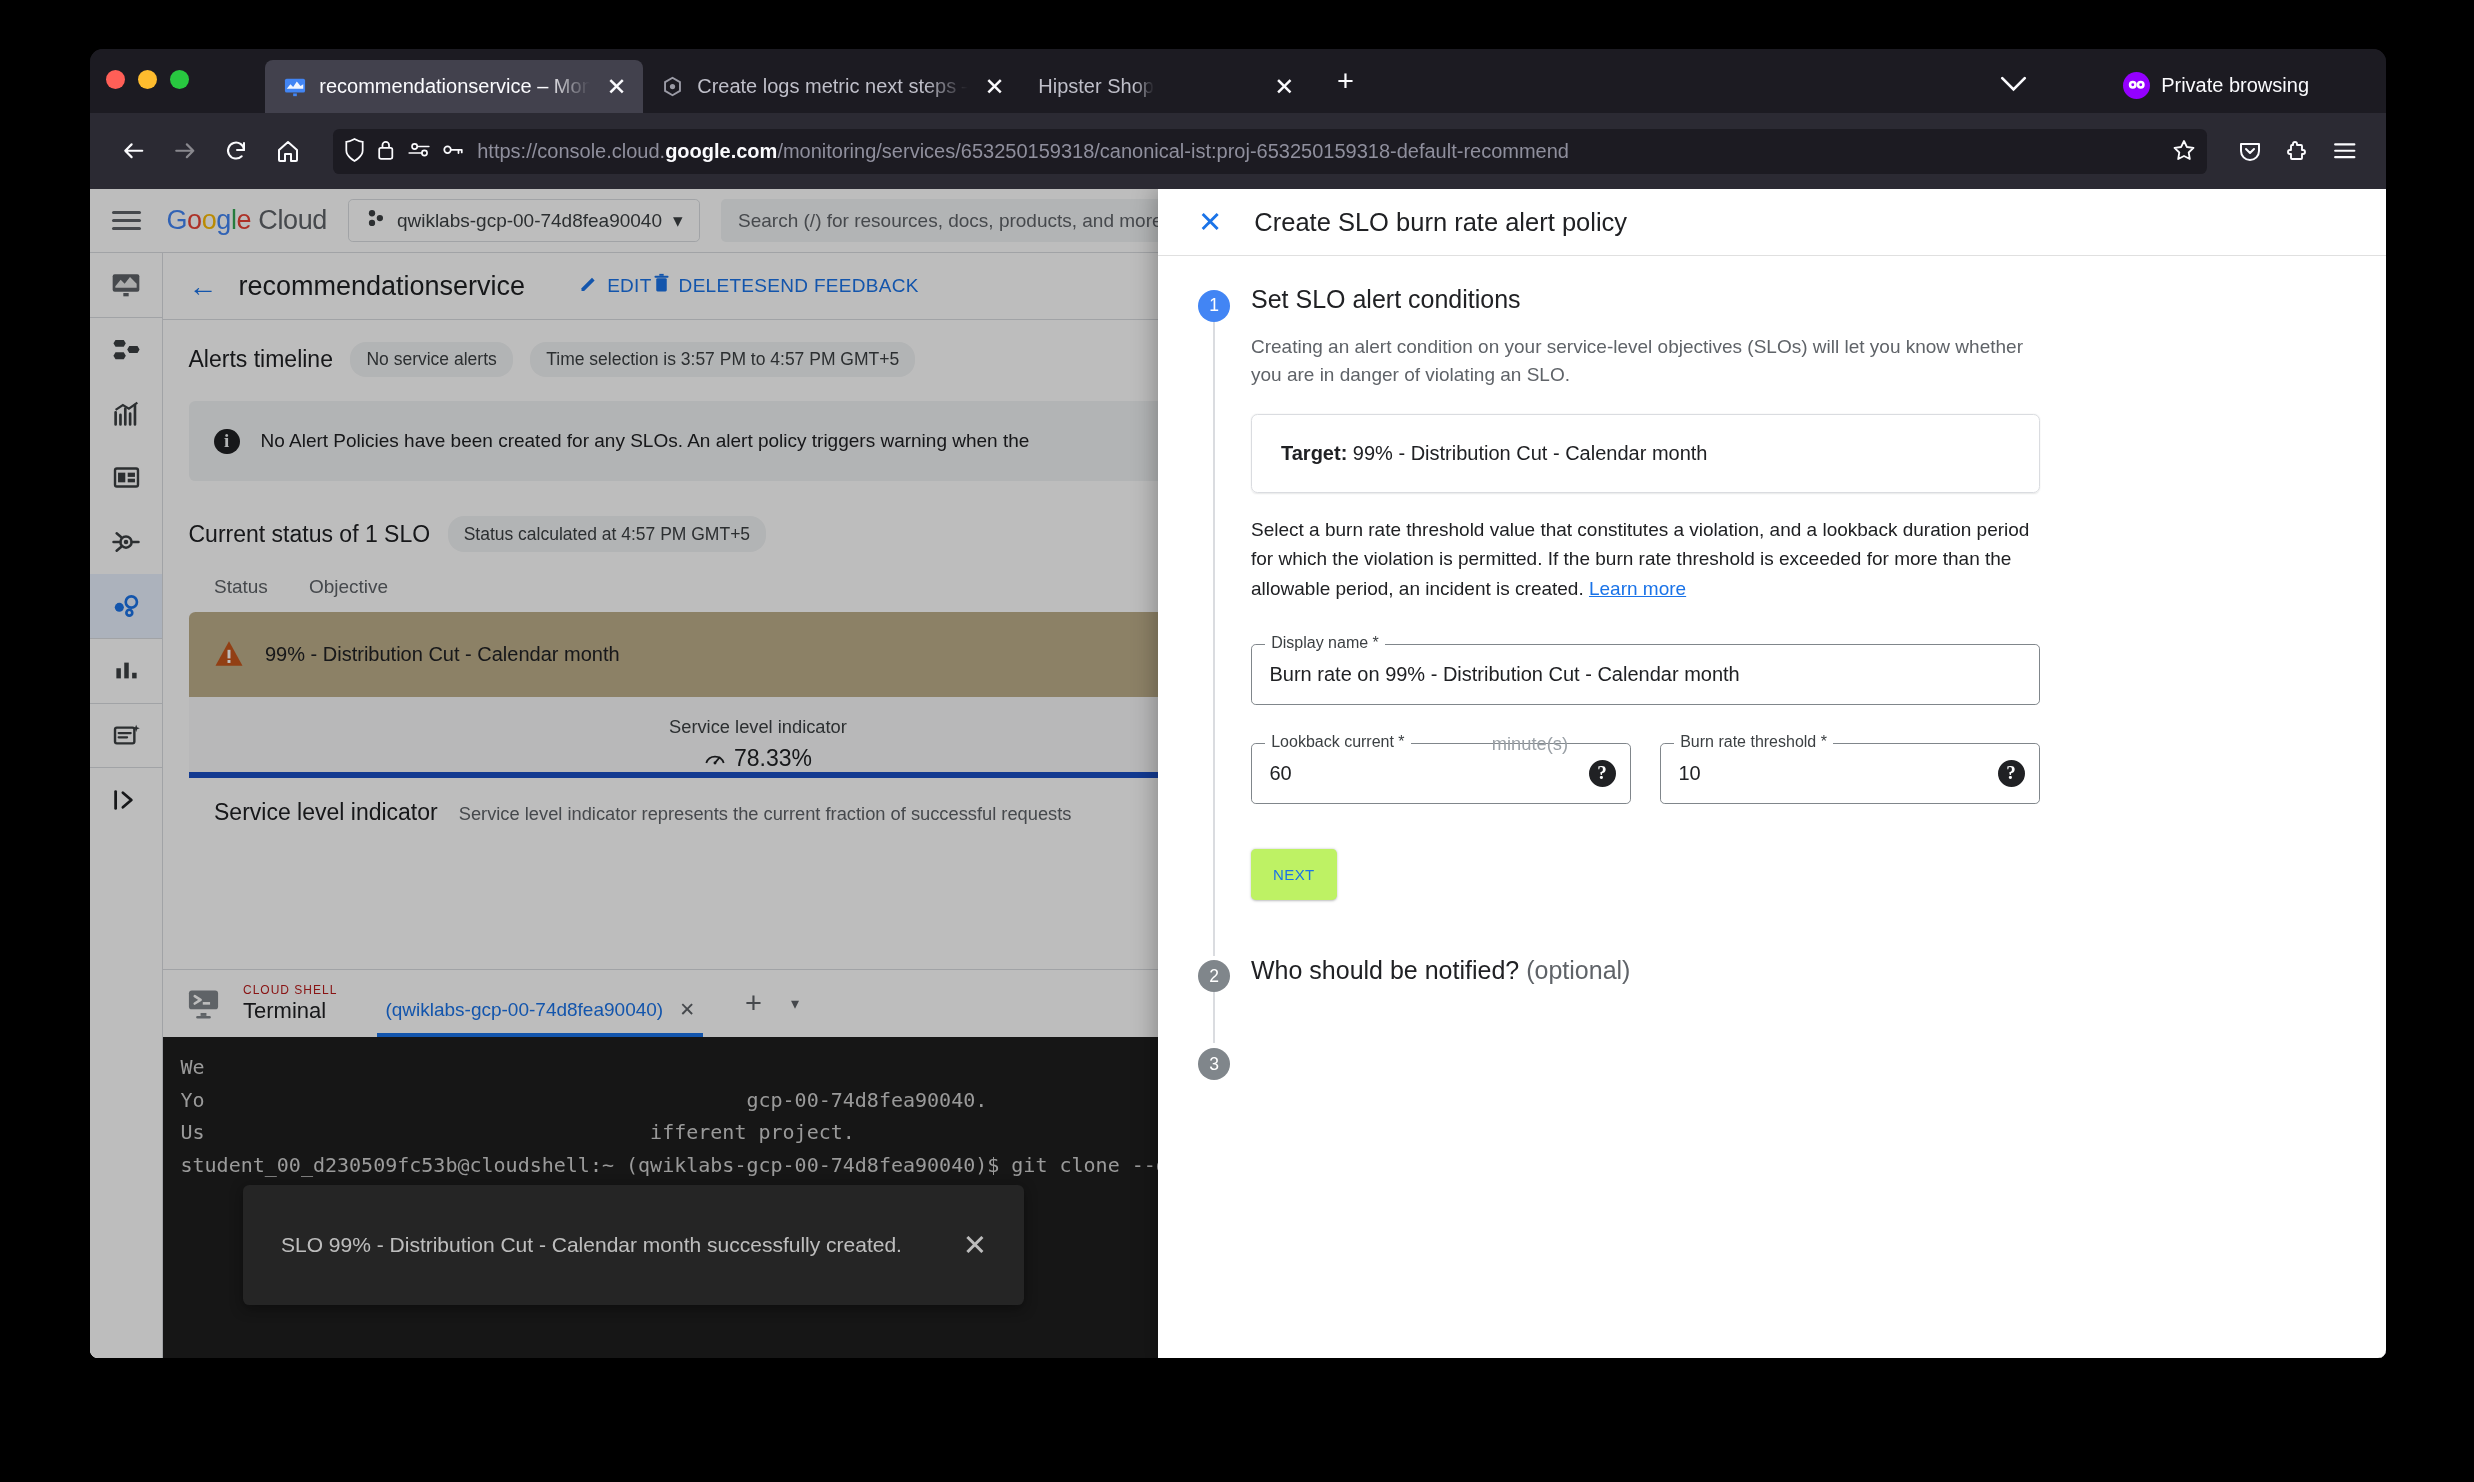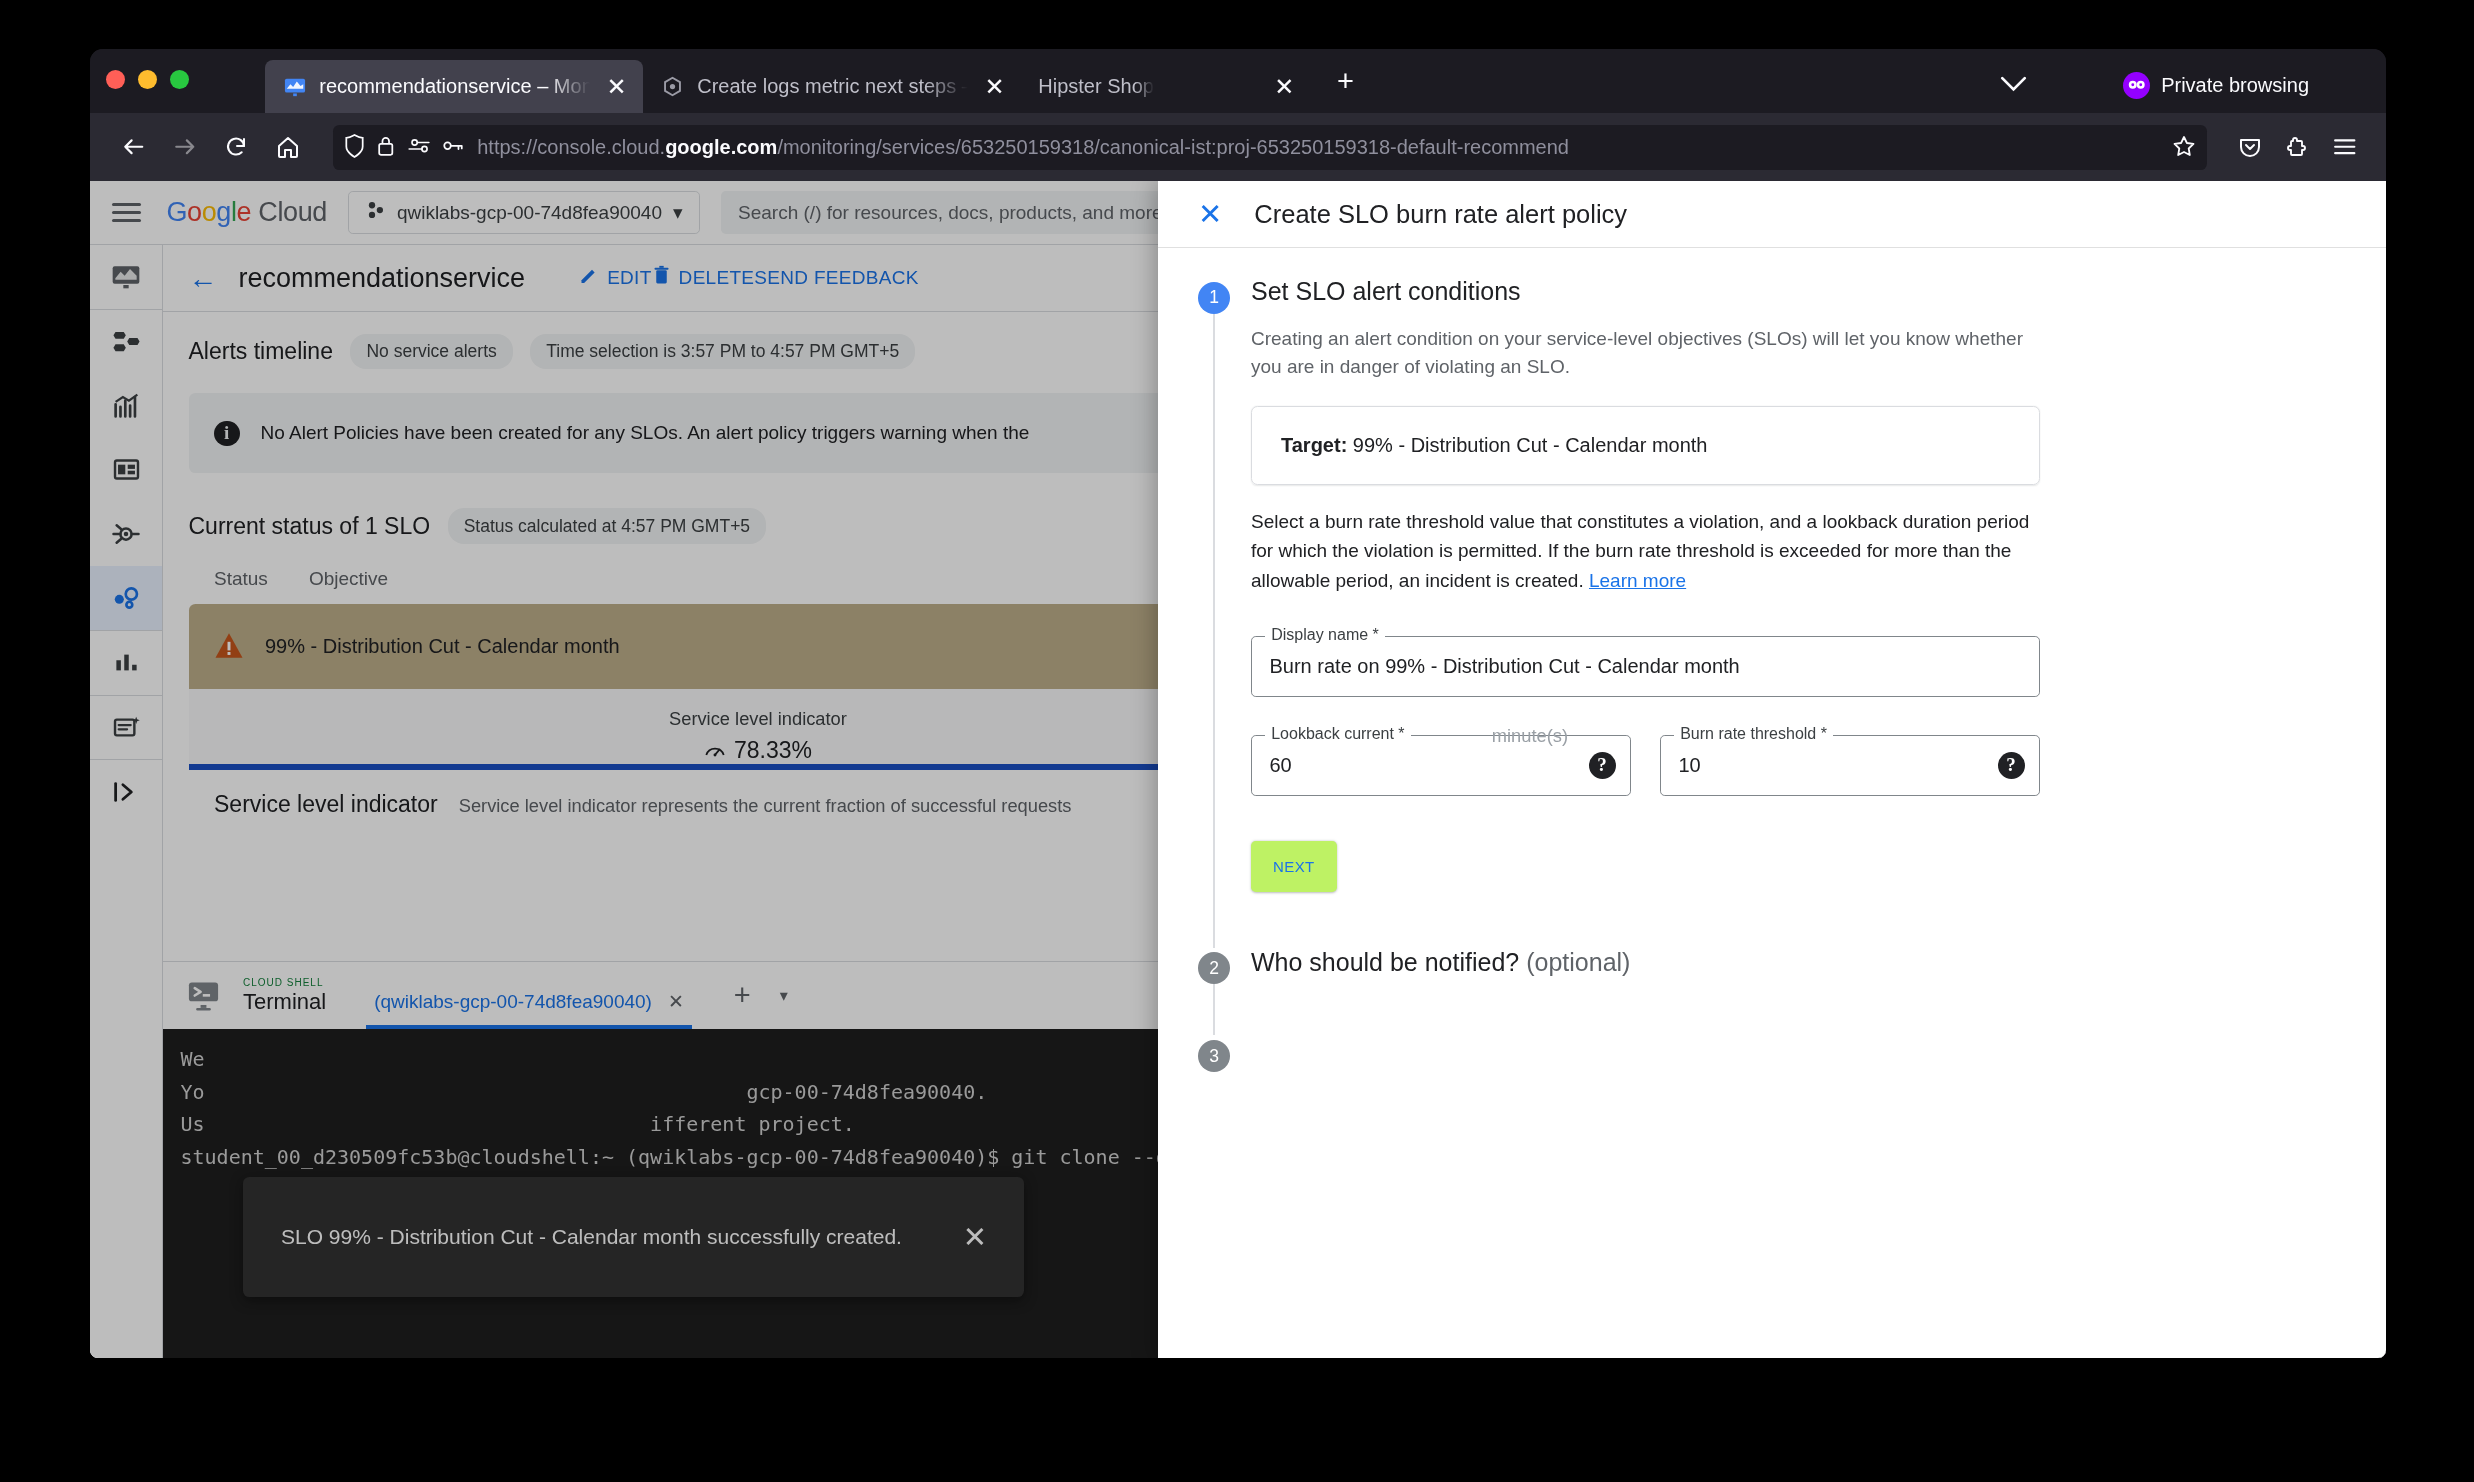--- a/index.html
+++ b/index.html
@@ -85,21 +85,21 @@
   }
   #private-icon {
     width: 27px; height: 27px; border-radius: 50%;
     background: #9400ff;
     display: flex; align-items: center; justify-content: center;
   }
   #private-label { color: #fbfbfe; font-size: 20px; }
 
   
   #nav-bar {
-    height: 68px;
+    height: 76px;
     background: #2b2a33;
     display: flex; align-items: center;
     padding: 0 21px;
     gap: 6.4px;
   }
   .nav-btn {
     width: 45px; height: 45px;
     display: flex; align-items: center; justify-content: center;
     border-radius: 6.4px;
     color: #fbfbfe;
@@ -289,21 +289,21 @@
     display: flex; align-items: center;
     padding: 0 21px; gap: 21px;
     background: #fff;
   }
   #cs-icon {
     width: 38px; height: 38px;
     color: #80868b;
     display: flex; align-items: center; justify-content: center;
   }
   #cs-titles { line-height: 1.15; }
-  #cs-kicker { font-size: 10px; color: #15803d; letter-spacing: 1px; }
+  #cs-kicker { font-size: 12px; color: #b91c1c; letter-spacing: 1px; }
   #cs-title { font-size: 22px; color: #202124; }
   #cs-tab {
     margin-left: 19px;
     display: flex; align-items: center; gap: 16px;
     color: #1a73e8; font-size: 19px;
     padding: 0 8px 4.8px 8px;
     border-bottom: 4px solid #1a73e8;
     align-self: flex-end;
     height: 46px;
     line-height: 46px;

